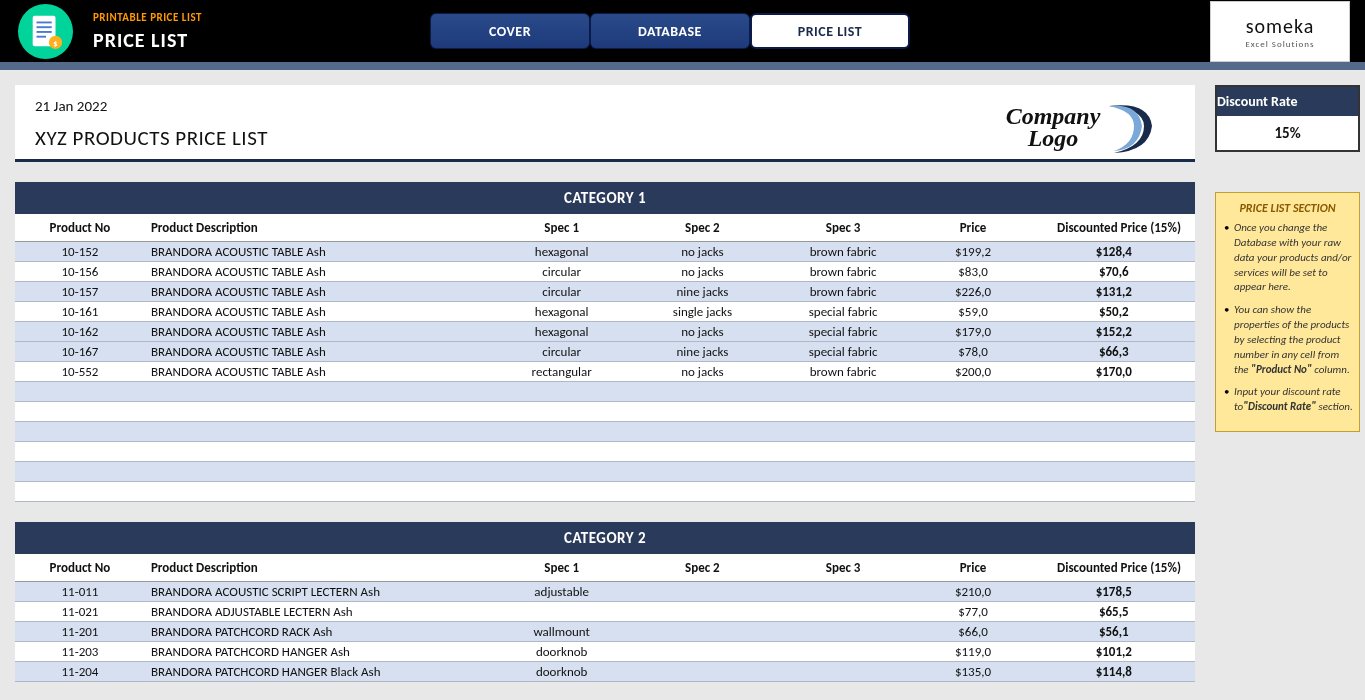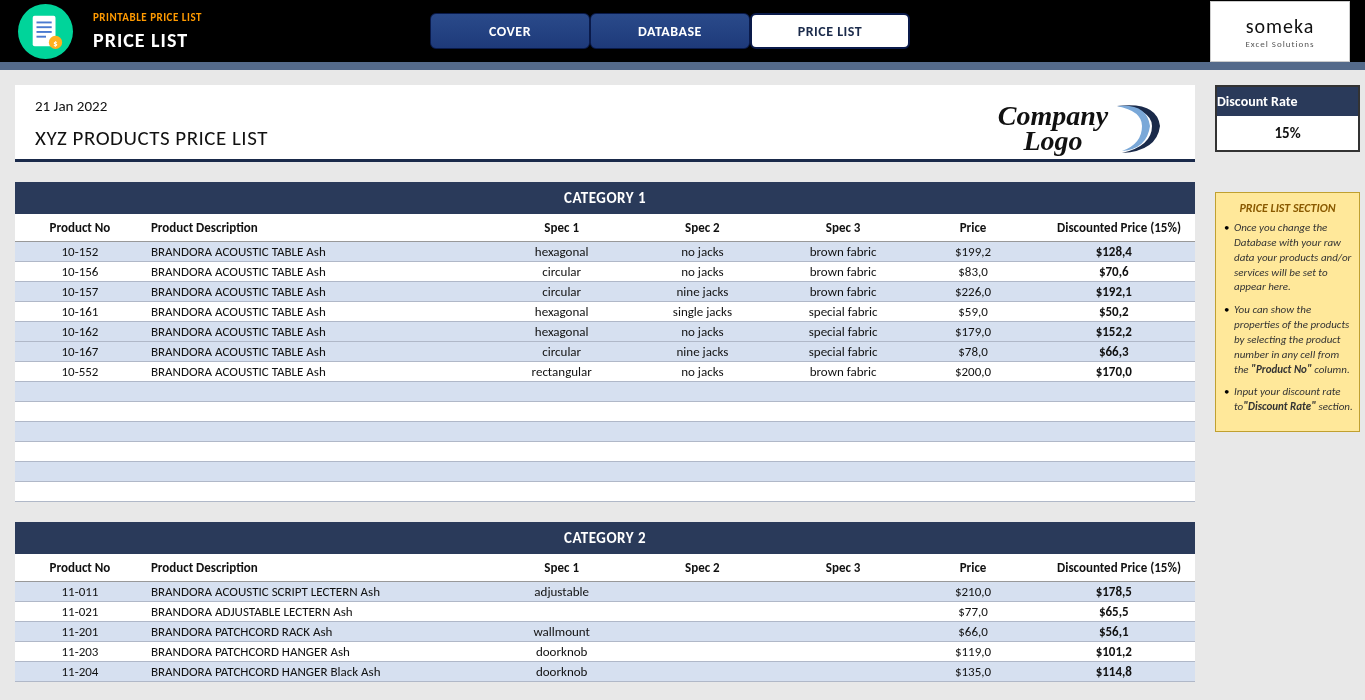--- a/index.html
+++ b/index.html
@@ -18,21 +18,21 @@
 .brand-logo .b1{font-size:20px;font-weight:300;letter-spacing:1px}
 .brand-logo .b2{font-size:9px;letter-spacing:1px;color:#555}
 .sub-bar{background:#546a8a;height:8px}
 .content{display:flex;gap:20px;padding:15px}
 .main-col{flex:0 0 1180px}
 .side-col{flex:0 0 145px}
 .doc-header{background:#fff;padding:12px 20px 8px;position:relative;border-bottom:3px solid #1a2a4a}
 .doc-date{font-size:15px;margin-bottom:10px}
 .doc-title{font-size:21px;font-weight:normal;letter-spacing:.5px}
 .company-logo{position:absolute;right:30px;top:8px;width:170px;height:70px;display:flex;align-items:center;justify-content:center}
-.company-logo .txt{font-family:Georgia,serif;font-style:italic;font-weight:bold;font-size:28px;text-align:center;line-height:.9}
+.company-logo .txt{font-family:Georgia,serif;font-style:italic;font-weight:bold;font-size:24px;text-align:center;line-height:.9}
 .company-logo .swoosh{width:50px;height:55px;margin-left:4px}
 .disc-box{border:2px solid #333}
 .disc-head{background:#2a3a5a;color:#fff;padding:6px 0;font-weight:bold;font-size:14px}
 .disc-val{background:#fff;text-align:center;padding:8px 0;font-weight:bold;font-size:15px}
 .info-box{background:#ffe89a;border:1px solid #c0a030;padding:8px 6px;margin-top:40px;font-size:11px;font-style:italic;color:#333}
 .info-title{font-weight:bold;font-style:italic;color:#8a5a00;text-align:center;margin-bottom:6px;font-size:12px}
 .info-box ul{list-style:none;padding:0}
 .info-box li{position:relative;padding-left:12px;margin-bottom:8px;line-height:1.35}
 .info-box li:before{content:"•";position:absolute;left:2px;color:#000;font-style:normal}
 .info-box b{font-weight:bold}
@@ -129,21 +129,21 @@
               <td class="c-price">$83,0</td>
               <td class="c-disc">$70,6</td>
             </tr>
             <tr class="odd">
               <td class="c-no">10-157</td>
               <td class="c-desc">BRANDORA ACOUSTIC TABLE Ash</td>
               <td class="c-spec">circular</td>
               <td class="c-spec">nine jacks</td>
               <td class="c-spec">brown fabric</td>
               <td class="c-price">$226,0</td>
-              <td class="c-disc">$192,1</td>
+              <td class="c-disc">$131,2</td>
             </tr>
             <tr class="even">
               <td class="c-no">10-161</td>
               <td class="c-desc">BRANDORA ACOUSTIC TABLE Ash</td>
               <td class="c-spec">hexagonal</td>
               <td class="c-spec">single jacks</td>
               <td class="c-spec">special fabric</td>
               <td class="c-price">$59,0</td>
               <td class="c-disc">$50,2</td>
             </tr>

